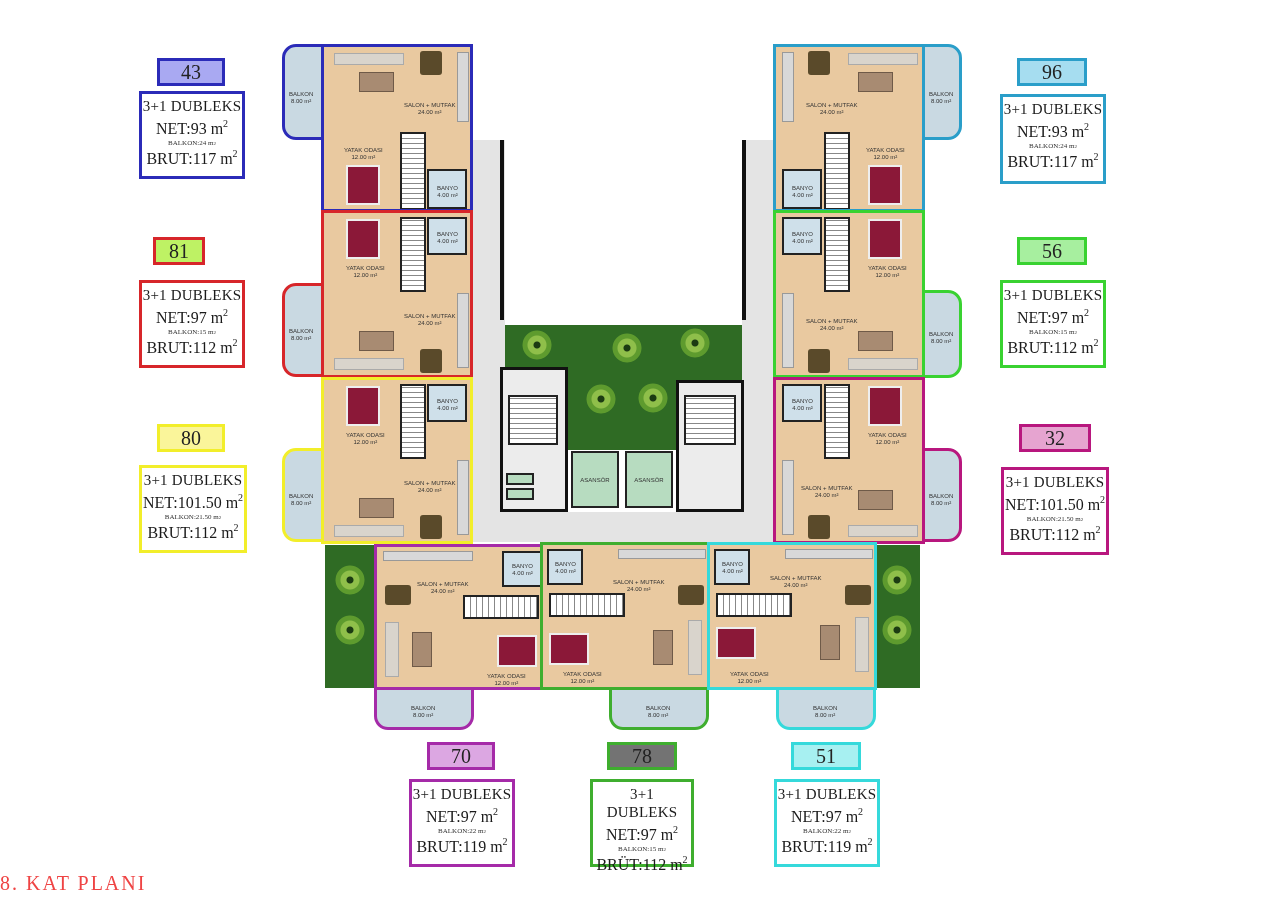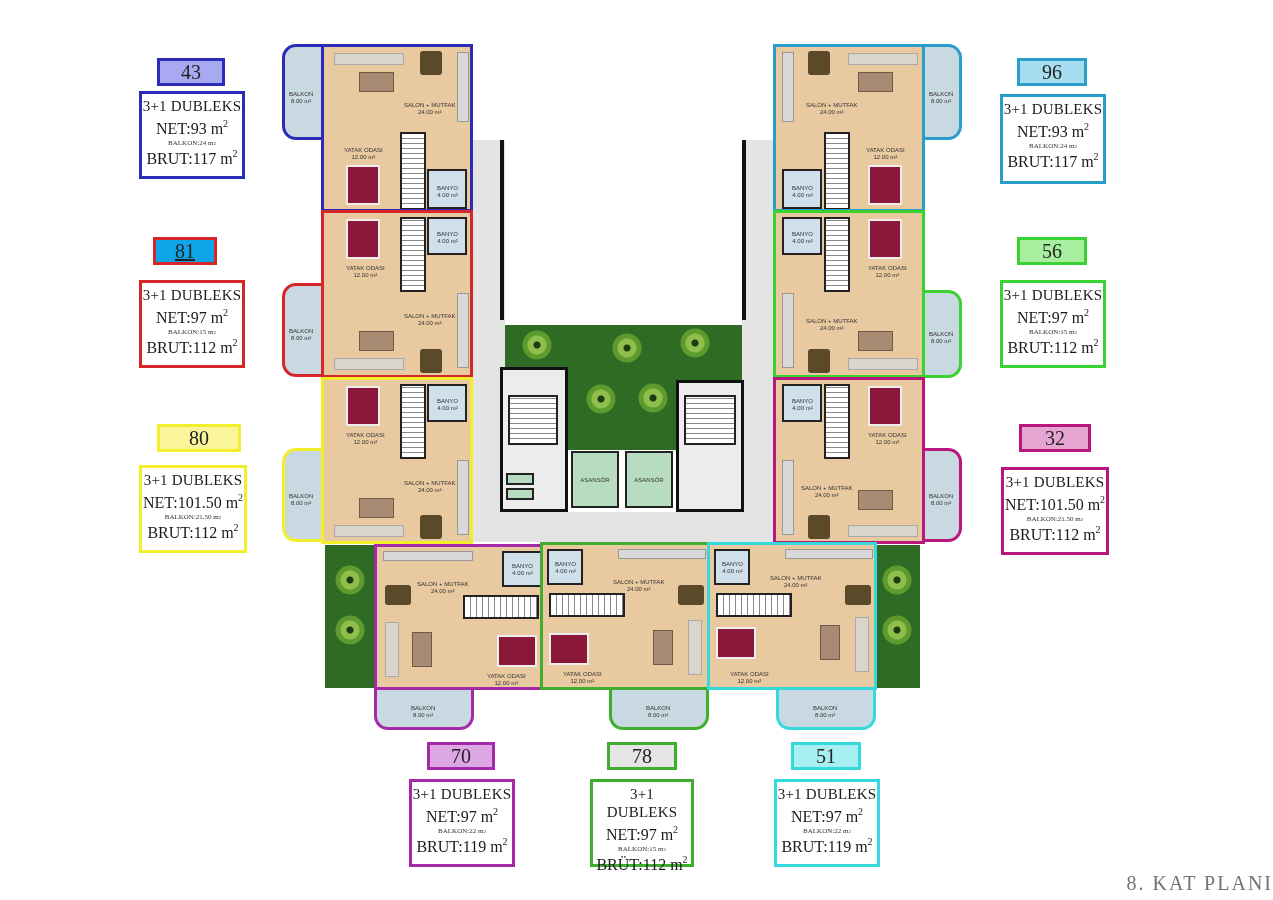--- a/index.html
+++ b/index.html
@@ -59,44 +59,44 @@
   }
   .core { position: absolute; background: #ececec; border: 3px solid #111; }
   .lift {
     position: absolute; background: #b7dcc0; border: 2px solid #222;
     font-family: "Liberation Sans", sans-serif; font-size: 6px; color: #333;
     display: flex; align-items: center; justify-content: center;
   }
   .wall { position: absolute; background: #111; }
 
   .title {
-    position: absolute; left: 0; width: 1273px; top: 872px; text-align: right;
-    font-size: 20px; letter-spacing: 2px; color: #737373;
+    position: absolute; left: 0; width: 1273px; top: 872px; text-align: left;
+    font-size: 20px; letter-spacing: 2px; color: #ef4444;
   }
 </style>
 </head>
 <body>
 
 <div class="num-badge" style="left:157px;top:58px;width:68px;border-color:#2b2bb8;background:#a9a9f2;"><span>43</span></div>
 <div class="info-box" style="left:139px;top:91px;width:106px;height:88px;border-color:#2b2bb8;">
   <div class="type">3+1 DUBLEKS</div>
   <div class="net"><span>NET:93 m</span><sup>2</sup></div>
   <div class="balkon"><span>BALKON:24 m</span><sup style="font-size:5px">2</sup></div>
   <div class="brut"><span>BRUT:117 m</span><sup>2</sup></div>
 </div>
 
-<div class="num-badge" style="left:153px;top:237px;width:64px;border-color:#d7262a;background:#0ea5e9;text-decoration:underline;"><span>81</span></div>
+<div class="num-badge" style="left:153px;top:237px;width:52px;border-color:#d7262a;background:#bef264;"><span>81</span></div>
 <div class="info-box" style="left:139px;top:280px;width:106px;height:88px;border-color:#d7262a;">
   <div class="type">3+1 DUBLEKS</div>
   <div class="net"><span>NET:97 m</span><sup>2</sup></div>
   <div class="balkon"><span>BALKON:15 m</span><sup style="font-size:5px">2</sup></div>
   <div class="brut"><span>BRUT:112 m</span><sup>2</sup></div>
 </div>
 
-<div class="num-badge" style="left:157px;top:424px;width:84px;border-color:#f2ee2a;background:#faf59a;"><span>80</span></div>
+<div class="num-badge" style="left:157px;top:424px;width:68px;border-color:#f2ee2a;background:#faf59a;"><span>80</span></div>
 <div class="info-box" style="left:139px;top:465px;width:108px;height:88px;border-color:#f2ee2a;">
   <div class="type">3+1 DUBLEKS</div>
   <div class="net"><span>NET:101.50 m</span><sup>2</sup></div>
   <div class="balkon"><span>BALKON:21.50 m</span><sup style="font-size:5px">2</sup></div>
   <div class="brut"><span>BRUT:112 m</span><sup>2</sup></div>
 </div>
 
 <div class="num-badge" style="left:1017px;top:58px;width:70px;border-color:#2a9ec9;background:#a6ddf0;"><span>96</span></div>
 <div class="info-box" style="left:1000px;top:94px;width:106px;height:90px;border-color:#2a9ec9;">
   <div class="type">3+1 DUBLEKS</div>
@@ -122,21 +122,21 @@
 </div>
 
 <div class="num-badge" style="left:427px;top:742px;width:68px;border-color:#a52aa8;background:#dca7e2;"><span>70</span></div>
 <div class="info-box" style="left:409px;top:779px;width:106px;height:88px;border-color:#a52aa8;">
   <div class="type">3+1 DUBLEKS</div>
   <div class="net"><span>NET:97 m</span><sup>2</sup></div>
   <div class="balkon"><span>BALKON:22 m</span><sup style="font-size:5px">2</sup></div>
   <div class="brut"><span>BRUT:119 m</span><sup>2</sup></div>
 </div>
 
-<div class="num-badge" style="left:607px;top:742px;width:70px;border-color:#3fae2f;background:#e5e5e5;"><span>78</span></div>
+<div class="num-badge" style="left:607px;top:742px;width:70px;border-color:#3fae2f;background:#737373;"><span>78</span></div>
 <div class="info-box" style="left:590px;top:779px;width:104px;height:88px;border-color:#3fae2f;">
   <div class="type">3+1 DUBLEKS</div>
   <div class="net"><span>NET:97 m</span><sup>2</sup></div>
   <div class="balkon"><span>BALKON:15 m</span><sup style="font-size:5px">2</sup></div>
   <div class="brut"><span>BRÜT:112 m</span><sup>2</sup></div>
 </div>
 
 <div class="num-badge" style="left:791px;top:742px;width:70px;border-color:#35d9db;background:#a7f0f1;"><span>51</span></div>
 <div class="info-box" style="left:774px;top:779px;width:106px;height:88px;border-color:#35d9db;">
   <div class="type">3+1 DUBLEKS</div>

